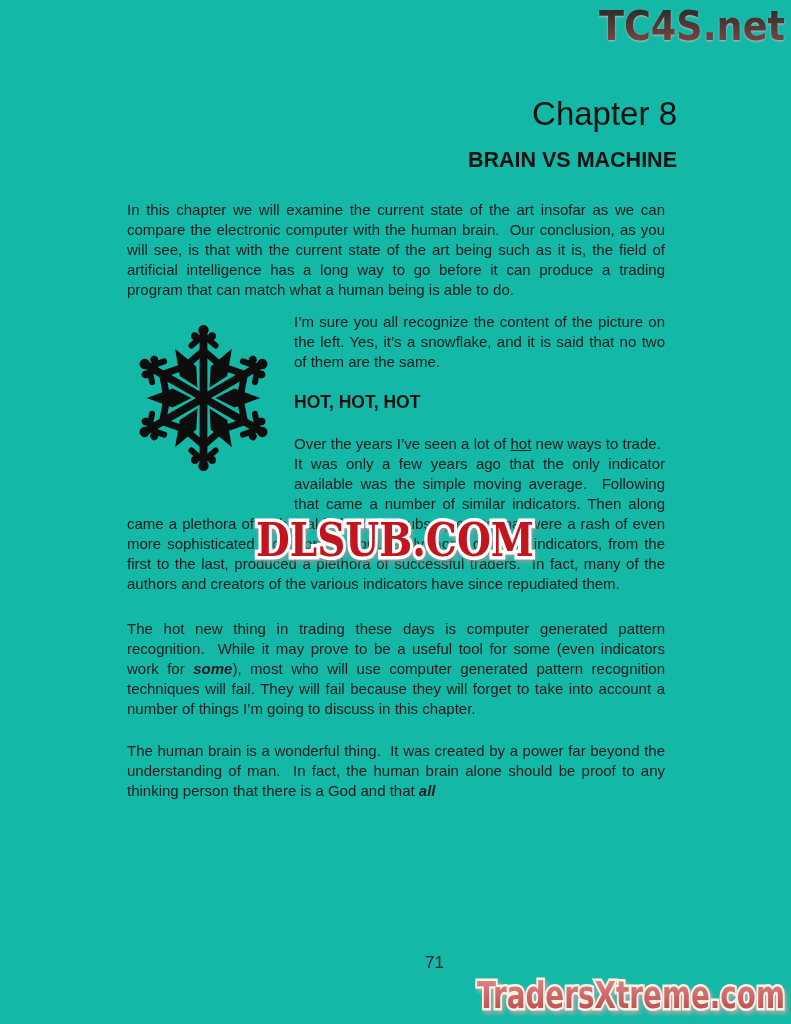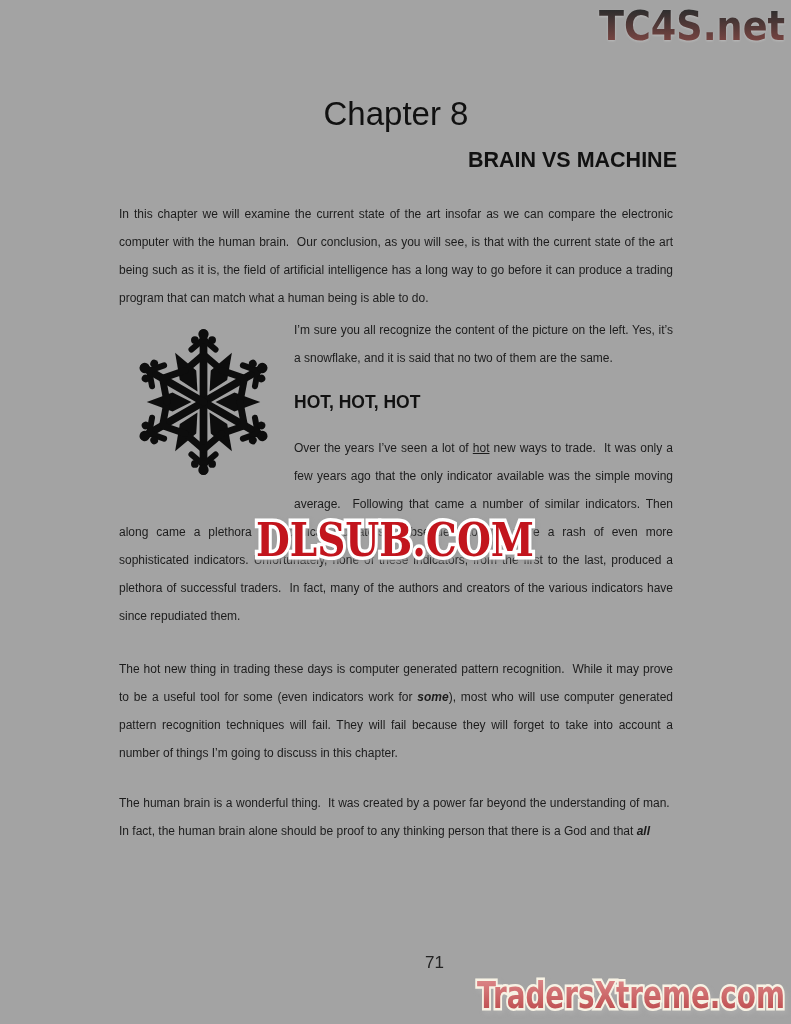--- a/index.html
+++ b/index.html
@@ -1,49 +1,49 @@
 <!DOCTYPE html>
 <html><head>
 <meta charset="utf-8">
 <style>
   html,body { margin:0; padding:0; background:#ffffff; }
   .page {
     position:relative;
     width:791px; height:1024px;
-    background:#a3a3a3;
+    background:#14b8a6;
     font-family:"Liberation Sans", sans-serif;
     color:#1c1c1c;
     overflow:hidden;
   }
   .content {
     position:absolute;
     left:115px; top:96px;
     width:562px;
   }
   .chapter-title {
     font-size:33px;
     font-weight:400;
-    text-align:center;
+    text-align:right;
     line-height:36px;
     margin:0;
     color:#111;
   }
   .chapter-subtitle {
     font-size:21.5px;
     font-weight:700;
     text-align:right;
     line-height:24px;
     margin:16px 0 0 0;
     color:#111;
   }
   .para {
-    font-size:12px;
-    line-height:28px;
+    font-size:15px;
+    line-height:20px;
     text-align:justify;
-    margin:4px;
+    margin:12px;
   }
   .para-intro { margin-top:28px; }
   .flake-section { margin-top:4px; }
   .snowflake-float {
     float:left;
     width:177px; height:172px;
     margin:0 2px 14px 0;
   }
   .snowflake-float svg { display:block; width:100%; height:100%; }
   .para-snow { margin-top:1px; }

